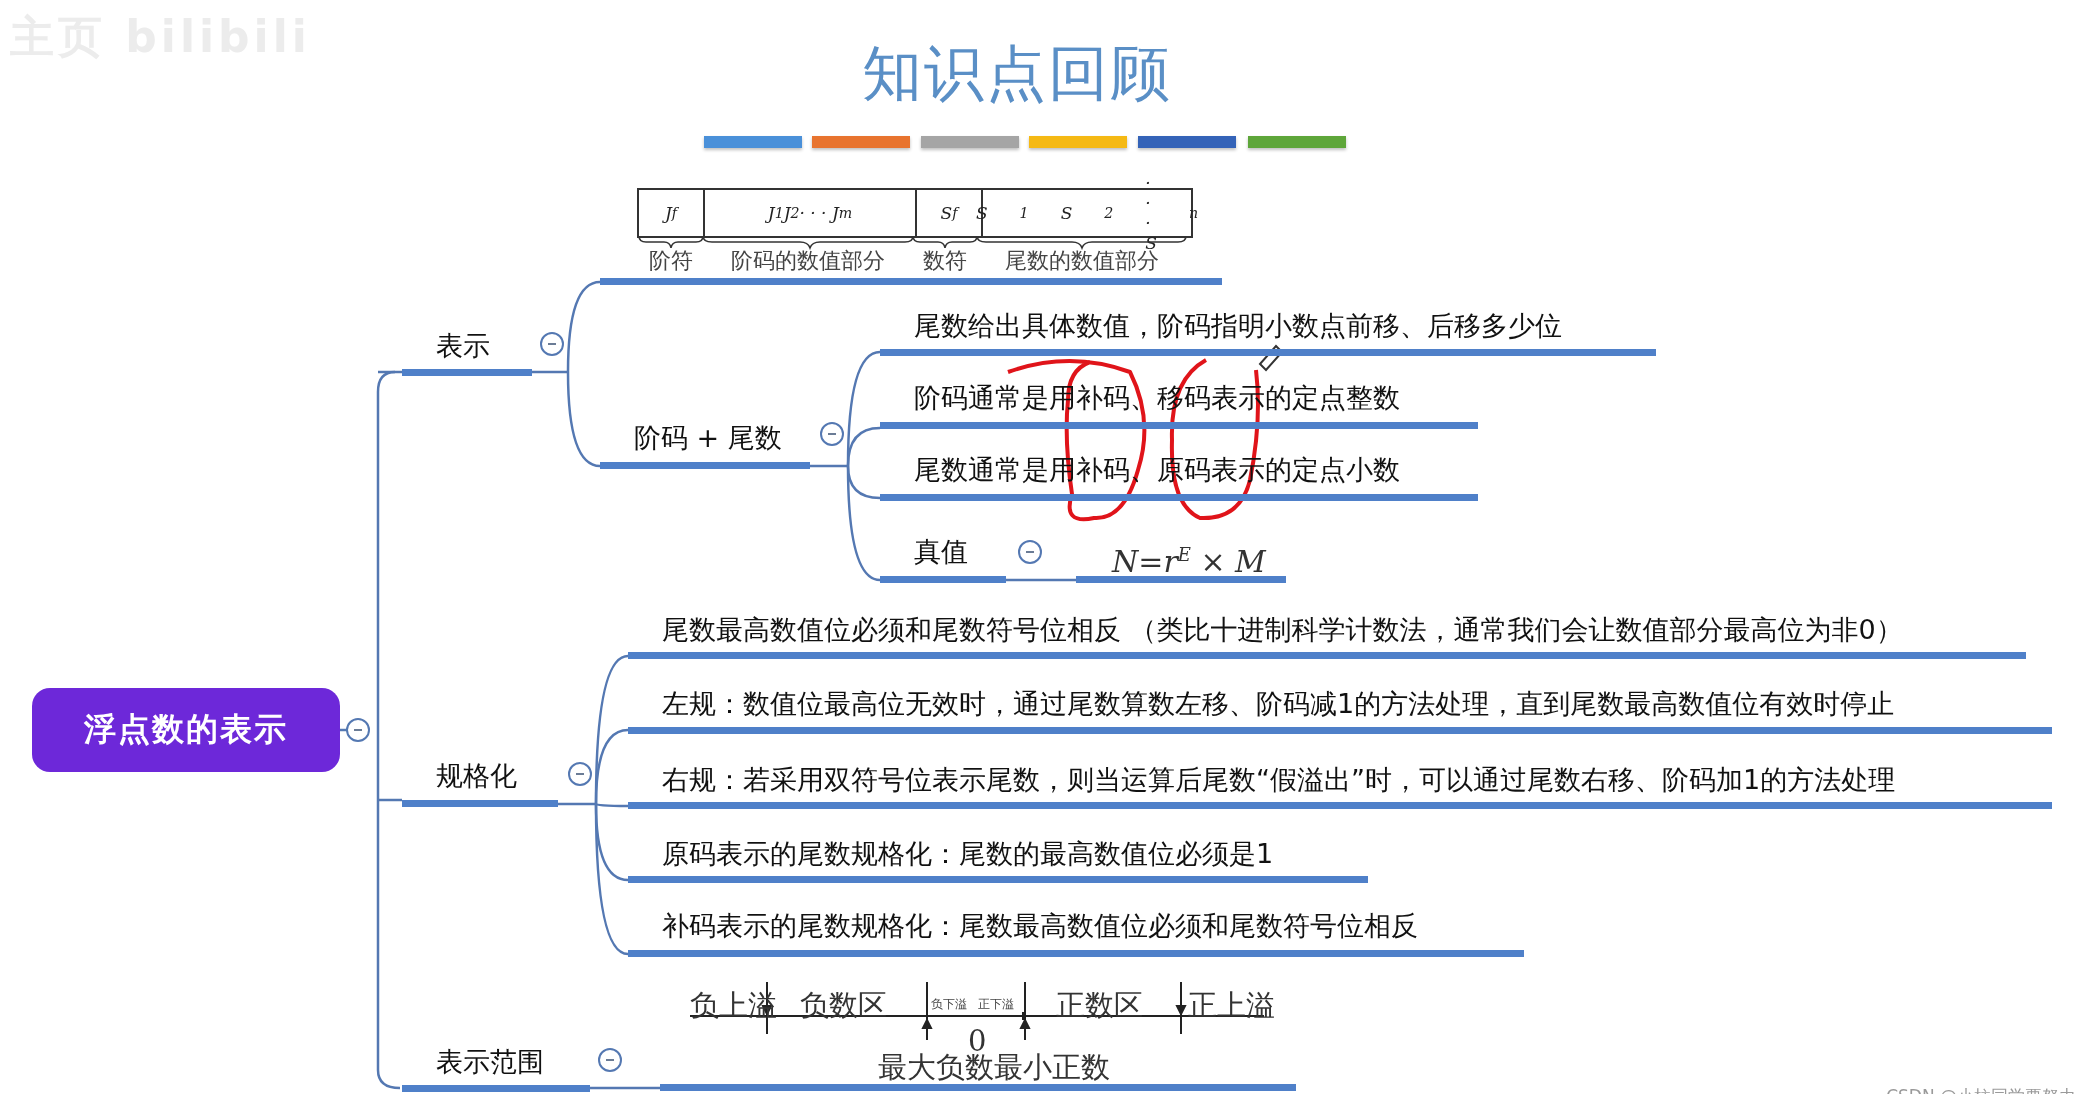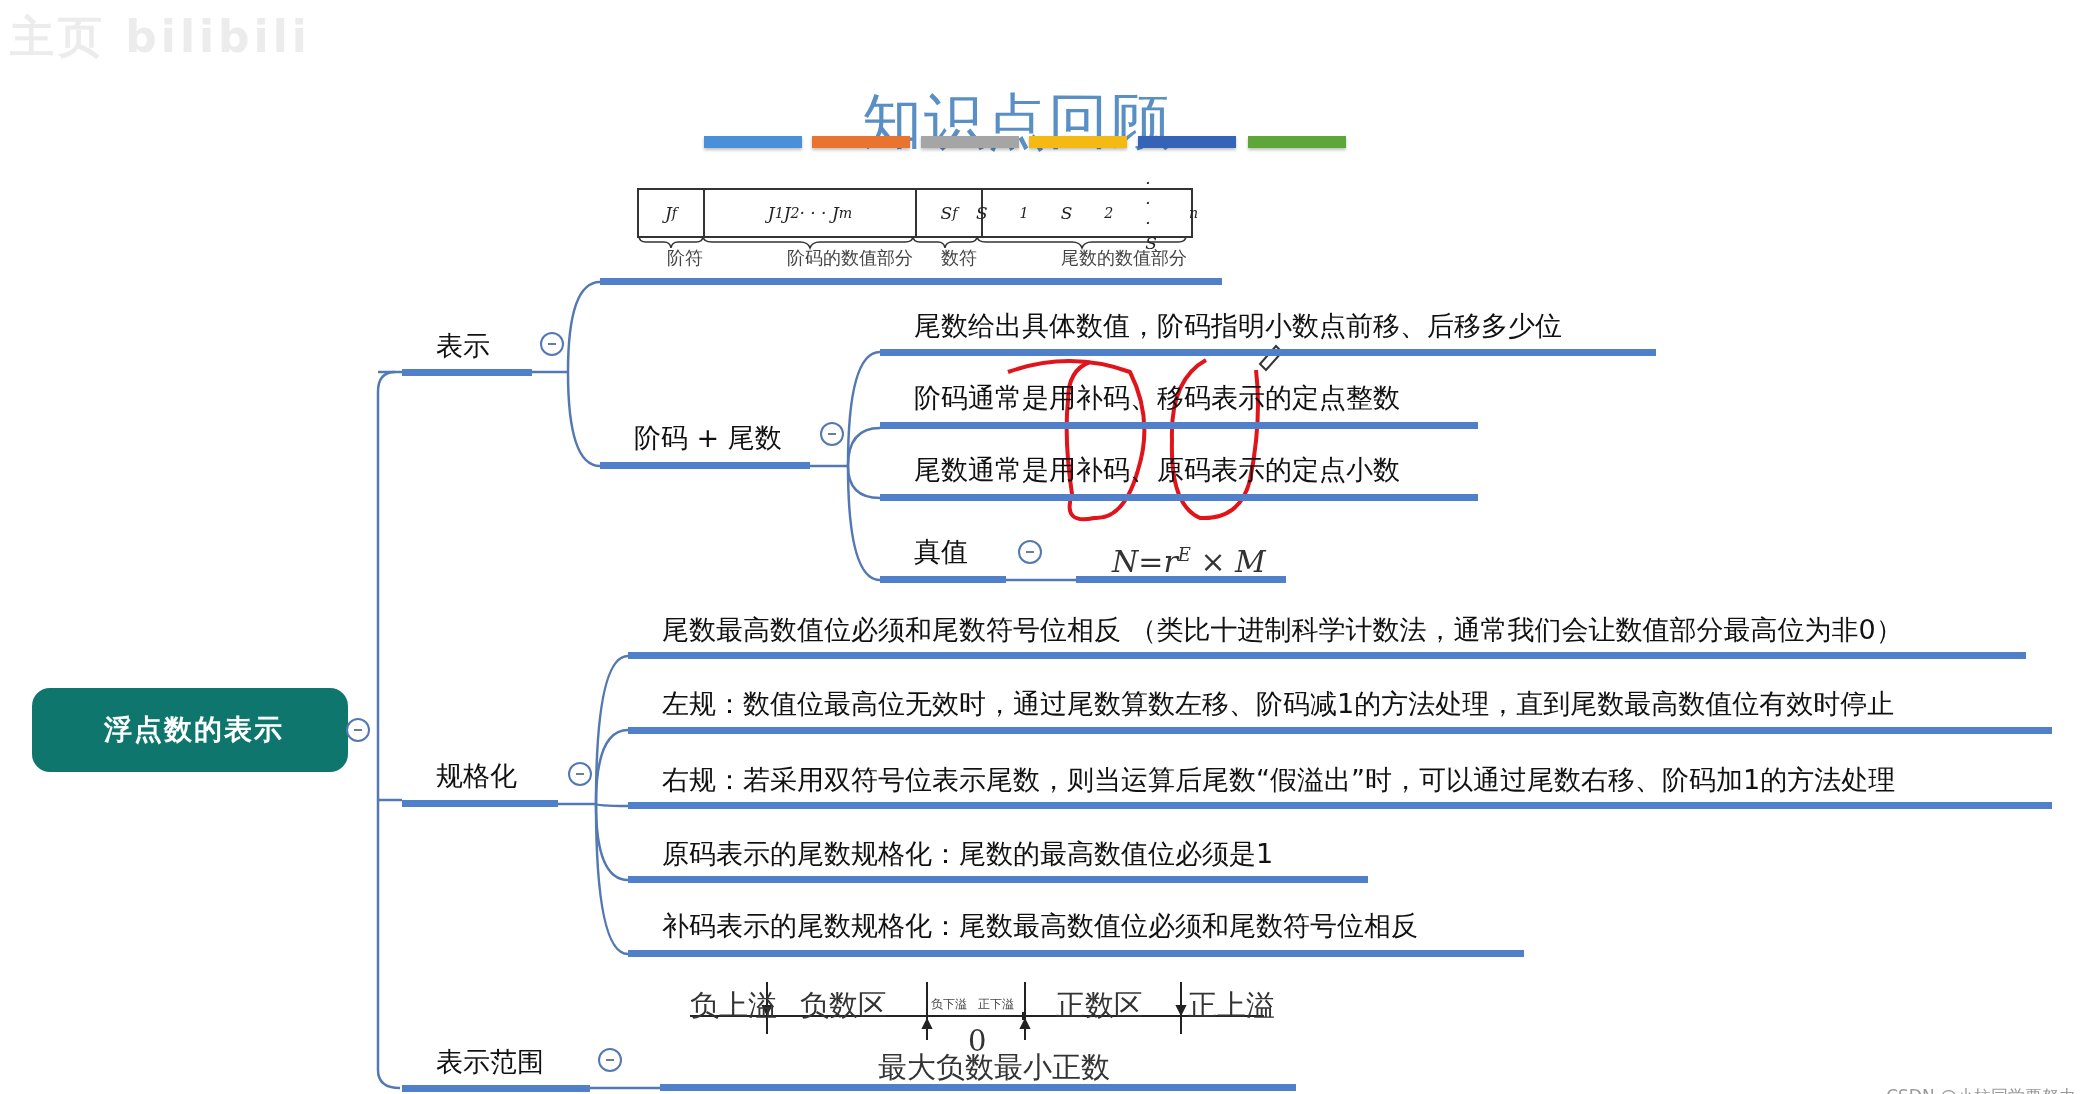--- a/index.html
+++ b/index.html
@@ -1,35 +1,35 @@
 <!DOCTYPE html>
 <html><head>
 <meta charset="utf-8">
 <style>
   html, body { margin:0; padding:0; }
   body { width:2090px; height:1094px; position:relative; background:#ffffff; overflow:hidden;
          font-family:"DejaVu Sans","Liberation Sans",sans-serif; color:#111; }
   .abs { position:absolute; }
   .watermark { left:10px; top:8px; font-size:44px; color:#ececec; font-weight:bold; letter-spacing:4px; }
-  .title { left:0; width:2034px; top:34px; text-align:center; font-size:60px; color:#5a8fc6; letter-spacing:2px;margin-top:48px; }
+  .title { left:0; width:2034px; top:34px; text-align:center; font-size:60px; color:#5a8fc6; letter-spacing:2px; }
   .colorbar { top:136px; height:12px; width:98px; box-shadow:0 2px 3px rgba(0,0,0,0.25); }
-  .root { left:32px; top:688px; width:308px; height:84px; background:#0f766e; border-radius:18px;
-          color:#fff; font-size:28px; font-weight:bold; display:flex; align-items:center; justify-content:center; letter-spacing:2px;padding-left:8px; }
+  .root { left:32px; top:688px; width:308px; height:84px; background:#6d28d9; border-radius:18px;
+          color:#fff; font-size:32px; font-weight:bold; display:flex; align-items:center; justify-content:center; letter-spacing:2px; }
   .toggle { width:24px; height:24px; border:2.5px solid #5478b2; border-radius:50%; background:#fff; box-sizing:border-box; }
   .toggle::after { content:""; position:absolute; left:6px; top:9px; width:8px; height:2px; background:#6b7c96; }
   .lbl { font-size:27px; color:#111; white-space:nowrap; }
   .bar { height:7px; background:#4f80c9; }
   svg.lines { position:absolute; left:0; top:0; }
   .formula { font-family:"DejaVu Serif","Liberation Serif",serif; font-style:italic; font-size:30px; color:#333;margin-top:14px; }
   .formula sup { font-size:18px; }
   .fmt-box { left:637px; top:188px; height:50px; border:2px solid #333; display:flex; box-sizing:border-box; }
   .fmt-cell { border-right:2px solid #333; display:flex; align-items:center; justify-content:center;
               font-family:"DejaVu Serif","Liberation Serif",serif; font-style:italic; font-size:17px; color:#222; }
   .fmt-cell:last-child { border-right:none;gap:32px; }
-  .fmt-lbl { top:246px; font-family:"DejaVu Serif","Liberation Serif",serif; font-size:18px; color:#444; text-align:right; }
+  .fmt-lbl { top:246px; font-family:"DejaVu Serif","Liberation Serif",serif; font-size:22px; color:#444; text-align:center; }
   .range-txt { font-family:"DejaVu Serif","Liberation Serif",serif; font-size:29px; color:#333; white-space:nowrap; }
   .range-small { font-family:"DejaVu Serif","Liberation Serif",serif; font-size:12px; color:#444; white-space:nowrap; }
   .csdn { right:14px; top:1064px; font-size:17px; color:#9a9a9a;margin-top:21px; }
 </style>
 </head>
 <body>
 
 <div class="abs watermark">主页 bilibili</div>
 
 <div class="abs title">知识点回顾</div>

